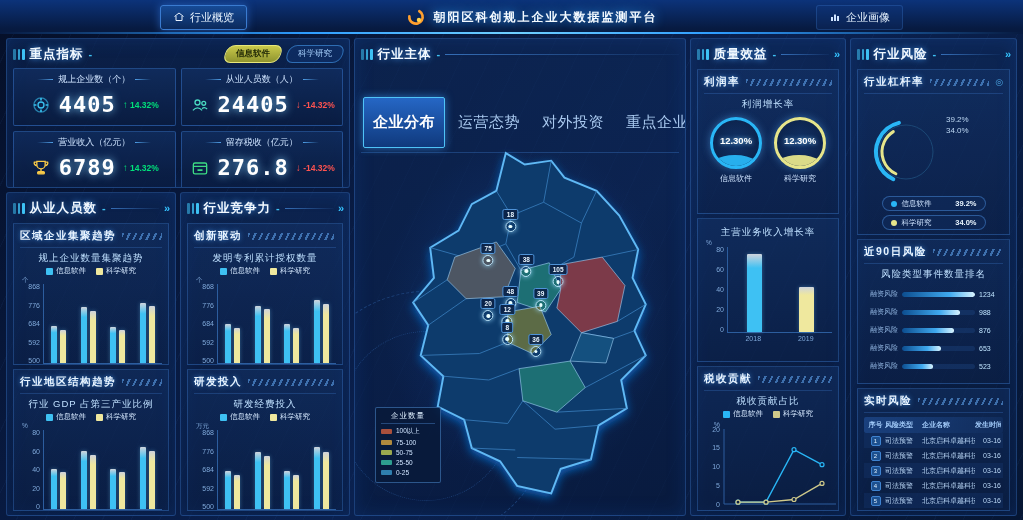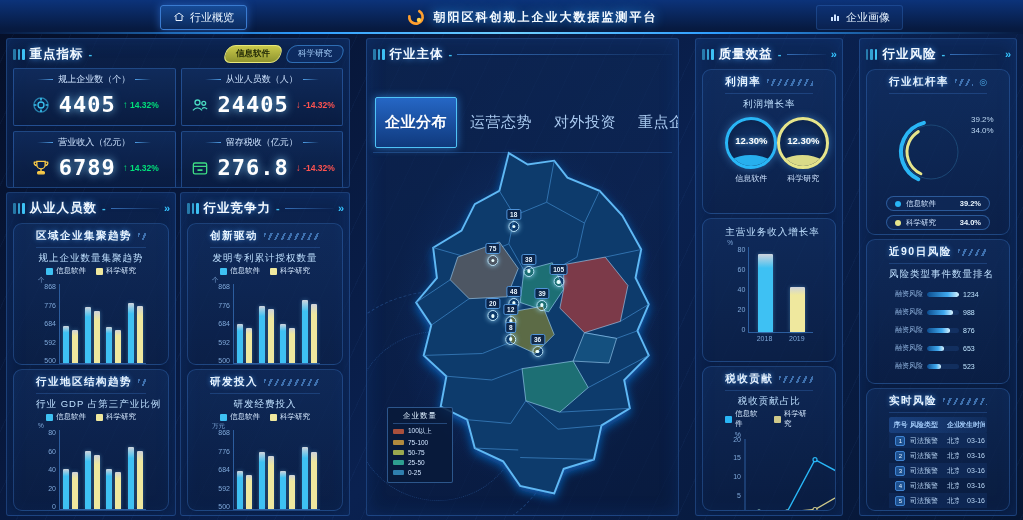--- a/index.html
+++ b/index.html
@@ -16,21 +16,21 @@
        background:linear-gradient(90deg,transparent,#2e9dff 30%,#6fd0ff 50%,#2e9dff 70%,transparent);}
   .hdr-title{display:flex;align-items:center;gap:8px;font-size:12px;font-weight:bold;color:#f4faff;
        letter-spacing:2px;text-shadow:0 0 12px #2e9dff;}
   .navbtn{display:flex;align-items:center;gap:5px;font-size:11px;color:#e8f4ff;cursor:pointer;
        padding:4px 12px;border-radius:3px;}
   .navbtn.primary{background:linear-gradient(180deg,#17досьб 0,#0c2c60);background:linear-gradient(180deg,#164a96,#0b2a5c);
        border:1px solid #3a7bd0;box-shadow:0 0 8px rgba(60,140,255,.5);}
   .navbtn.ghost{background:rgba(20,60,130,.25);border:1px solid rgba(70,140,230,.25);}
   .navbtn svg{display:block;}
   
-  .content{position:relative;display:flex;gap:16px;padding:4px 6px;height:486px;z-index:2;}
+  .content{position:relative;display:flex;gap:4px;padding:4px 6px;height:486px;z-index:2;}
   .colA{width:344px;display:flex;flex-direction:column;gap:4px;}
   .duo{flex:1;display:flex;gap:4px;min-height:0;}
   .panel{position:relative;border:1px solid rgba(64,130,220,.35);border-radius:3px;
        background:linear-gradient(180deg,rgba(15,42,90,.6),rgba(9,26,60,.6));
        box-shadow:inset 0 0 18px rgba(20,80,170,.25);padding:4px 6px;overflow:hidden;}
   .p-kpi{height:150px;}
   .p-half{flex:1;min-width:0;}
   .p-center{width:332px;display:flex;flex-direction:column;}
   .p-quality{width:156px;display:flex;flex-direction:column;}
   .p-risk{width:167px;display:flex;flex-direction:column;}
@@ -58,23 +58,23 @@
   .klabel-row b:last-child{background:linear-gradient(90deg,#4f9fe8,transparent);}
   .klabel{font-size:9px;color:#cfe4ff;white-space:nowrap;}
   .kbody{display:flex;align-items:center;justify-content:center;gap:7px;margin-top:6px;}
   .kicon{width:22px;height:22px;flex:none;display:flex;align-items:center;justify-content:center;}
   .kvalue{font-family:"DejaVu Sans Mono","Liberation Mono",monospace;font-size:22px;font-weight:bold;color:#ffffff;
        text-shadow:0 0 8px rgba(130,210,255,.9);letter-spacing:1px;}
   .kdelta{font-size:8.5px;font-weight:bold;white-space:nowrap;}
   .kdelta.up{color:#00e07a;text-align:right;}.kdelta.down{color:#ff5350;}
   .kdelta .arr{font-size:10px;}
   
-  .subcard{position:relative;border:1px solid rgba(70,140,230,.3);border-radius:9px;
+  .subcard{position:relative;border:1px solid rgba(70,140,230,.3);border-radius:0;
        background:linear-gradient(180deg,rgba(22,56,112,.4),rgba(13,34,74,.4));
-       margin-top:4px;padding:3px 22px 4px;flex:1;min-height:0;overflow:hidden;}
+       margin-top:4px;padding:3px 6px 4px;flex:1;min-height:0;overflow:hidden;}
   .shead{display:flex;align-items:center;gap:6px;border-bottom:1px solid rgba(70,140,230,.25);
        padding:2px 0 4px;}
   .stitle{font-size:10.5px;font-weight:bold;color:#e8f4ff;letter-spacing:1.5px;text-shadow:0 0 5px rgba(70,160,255,.7);white-space:nowrap;}
   .slashes{flex:1;height:7px;max-width:86px;
        background:repeating-linear-gradient(115deg,rgba(100,170,245,.55) 0 2px,transparent 2px 6px);}
   .sinfo{margin-left:auto;color:#4aa3e0;font-size:9px;cursor:pointer;}
   
   .ctitle{text-align:center;color:#bfe0ff;font-size:9.5px;margin:4px 0 1px;letter-spacing:1px;white-space:nowrap;}
   .clegend{display:flex;justify-content:center;gap:10px;margin:1px 0 2px;}
   .litem{display:flex;align-items:center;gap:3px;}

